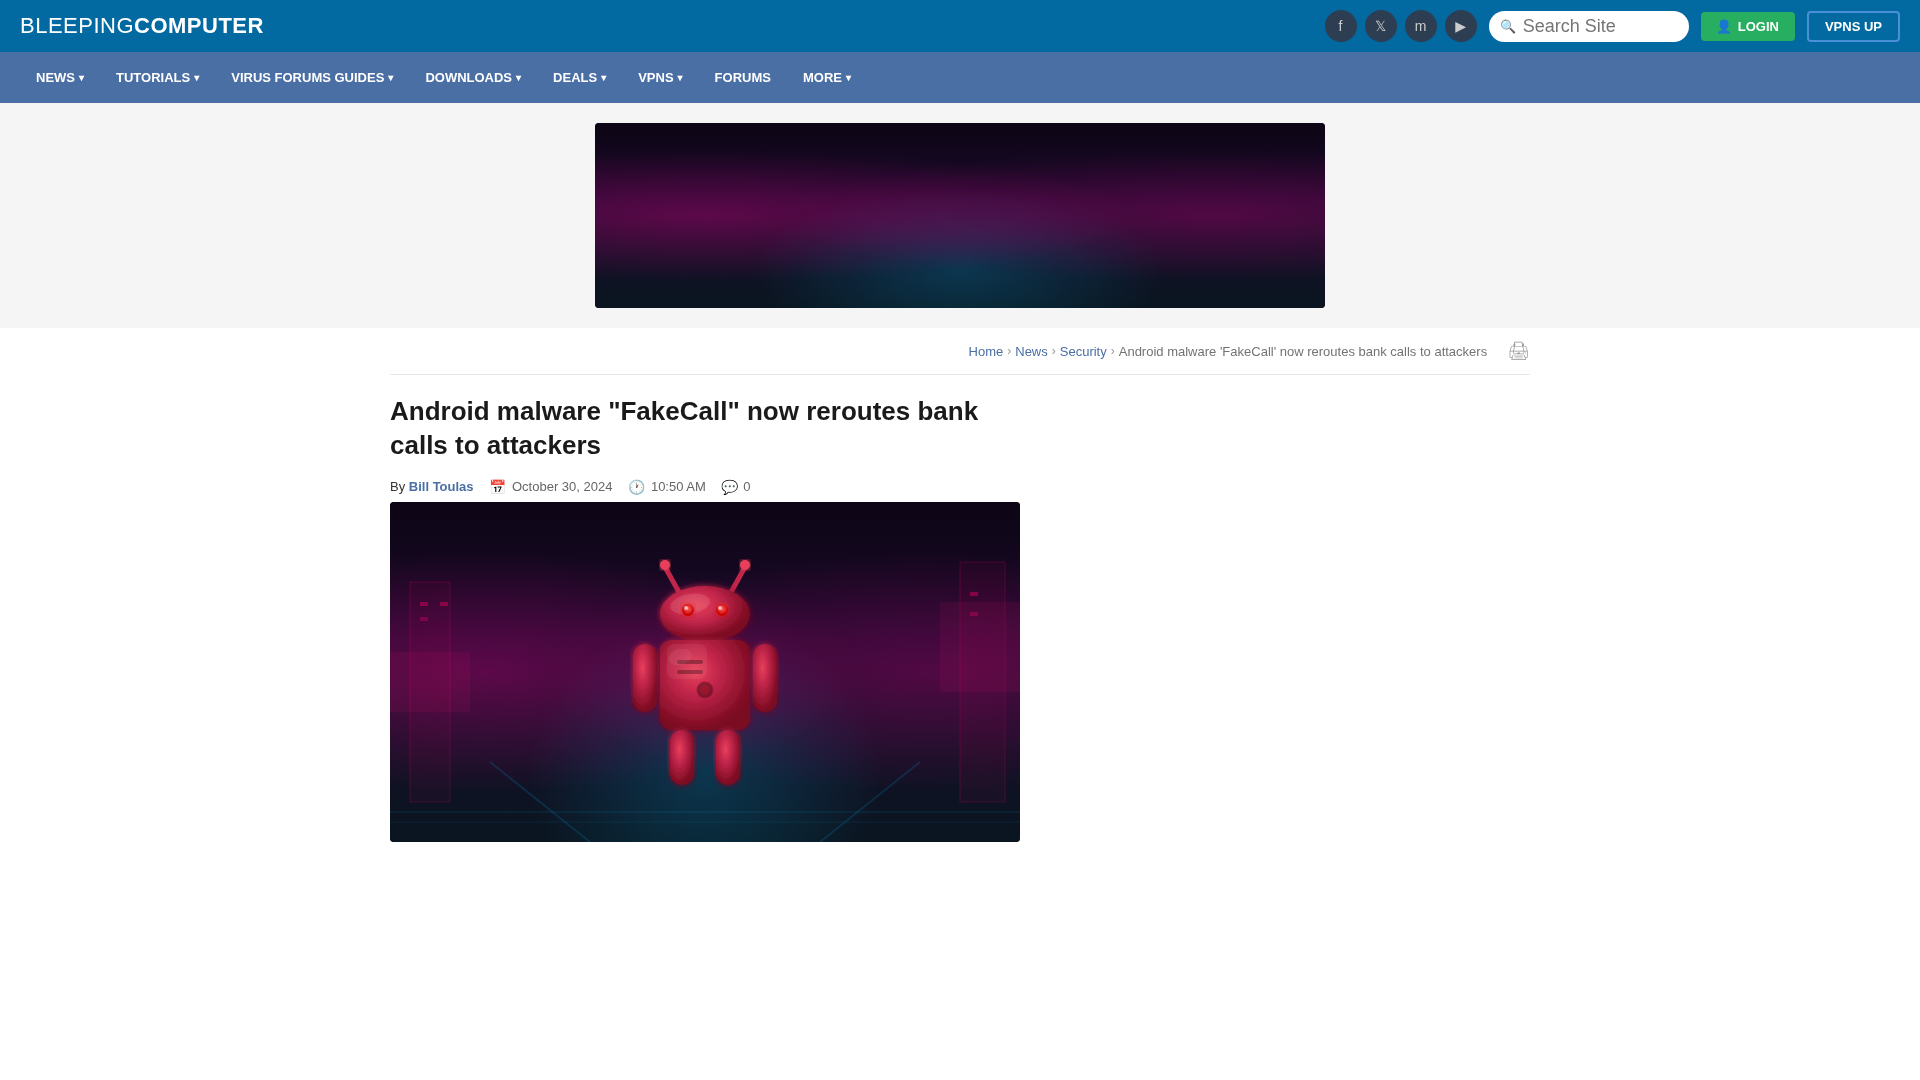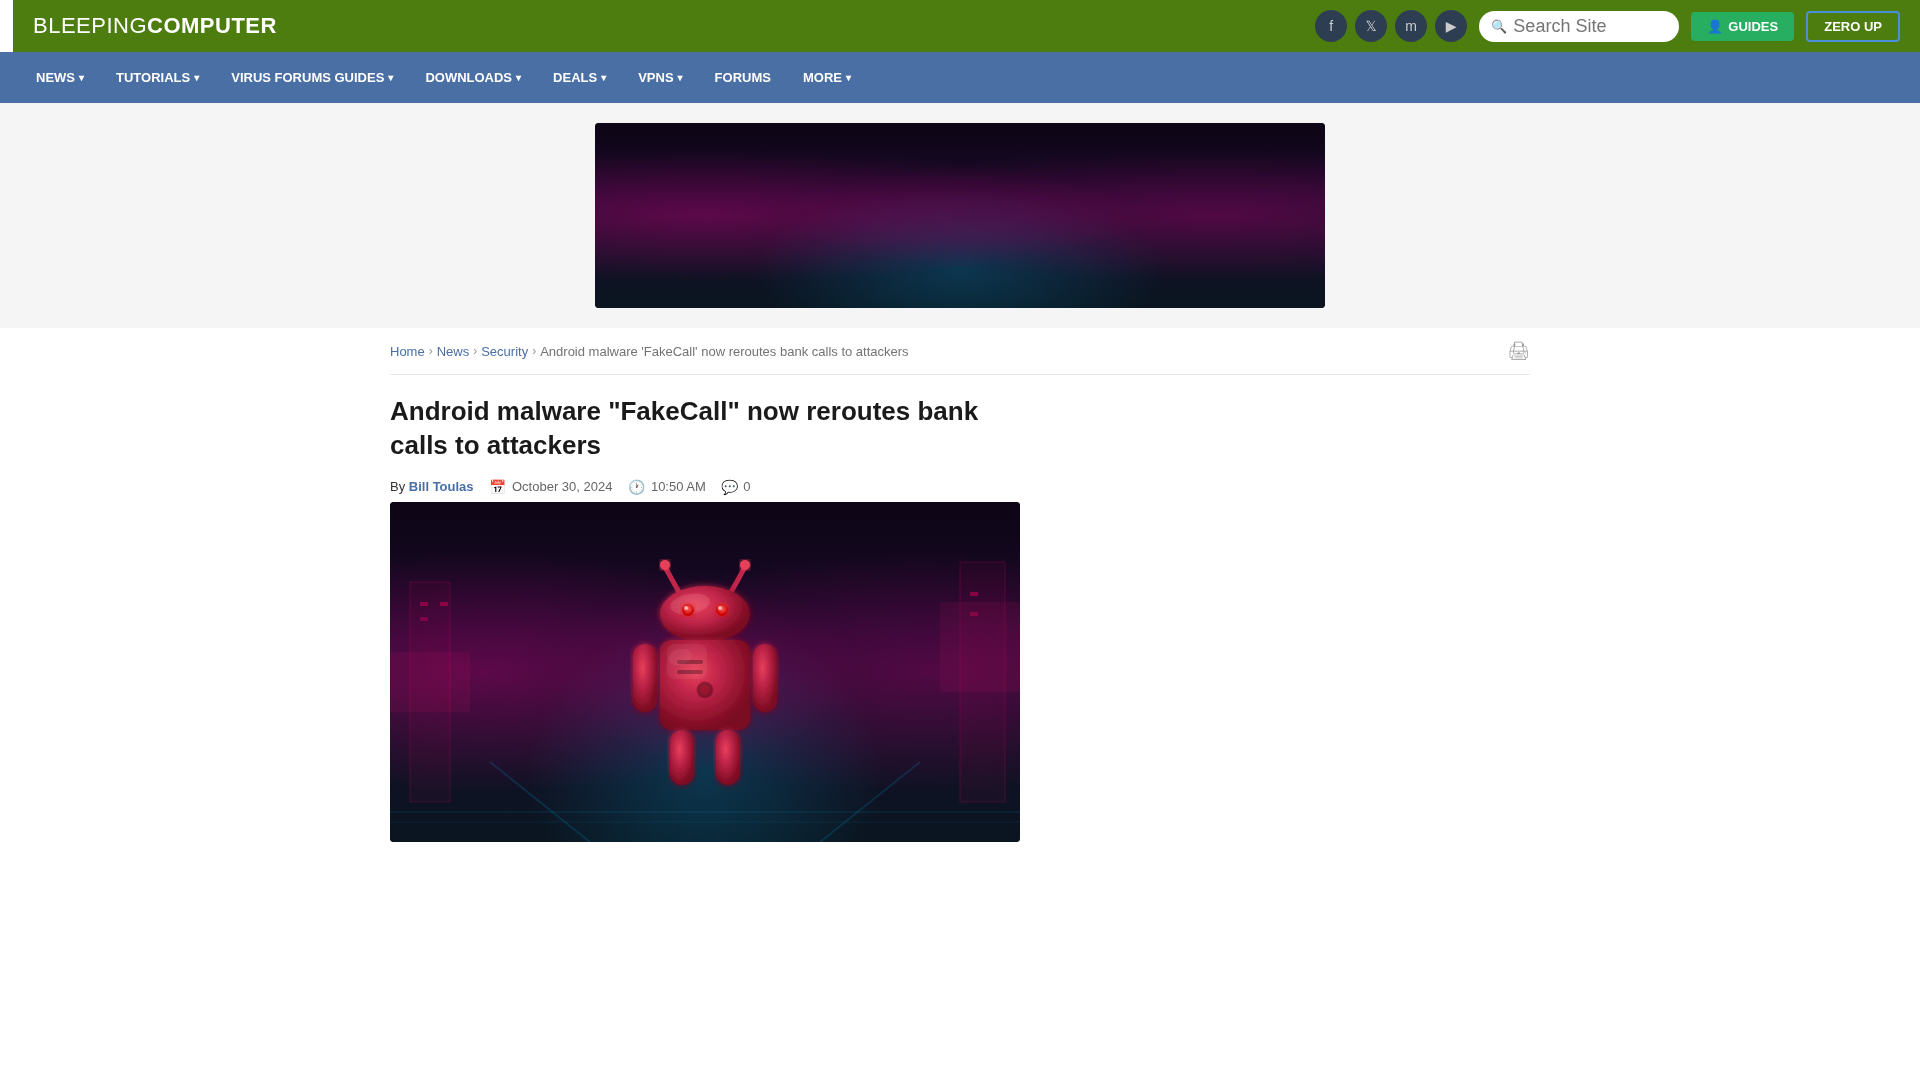--- a/index.html
+++ b/index.html
@@ -1,25 +1,24 @@
 <!DOCTYPE html>
 <html><head>
   <meta charset="utf-8">
   <style>
     * { margin: 0; padding: 0; box-sizing: border-box; }
     body { font-family: Arial, sans-serif; background: #fff; color: #333; }
 
     
     .site-header {
-      background: #4d7c0f;
+      background: #0369a1;
       padding: 10px 20px;
       display: flex;
       align-items: center;
       justify-content: space-between;
-      margin-left: 13px;
     }
     .site-logo {
       color: #fff;
       font-size: 22px;
       font-weight: 400;
       letter-spacing: 0.5px;
       text-decoration: none;
     }
     .site-logo strong { font-weight: 800; }
     .header-right {
@@ -199,21 +198,21 @@
       padding: 0 20px;
     }
     .breadcrumb {
       display: flex;
       align-items: center;
       padding: 12px 0;
       font-size: 13px;
       border-bottom: 1px solid #e8e8e8;
       gap: 20px;
       margin-bottom: 20px;
-      justify-content: space-between;
+      justify-content: flex-end;
     }
     .breadcrumb-left {
       display: flex;
       align-items: center;
       gap: 4px;
     }
     .breadcrumb a {
       color: #4a6fa5;
       text-decoration: none;
     }
@@ -324,23 +323,23 @@
       <button class="social-icon">𝕏</button>
       <button class="social-icon">m</button>
       <button class="social-icon">▶</button>
     </div>
     <div class="search-bar">
       <span class="search-icon-btn">🔍</span>
       <input type="text" placeholder="Search Site" style="">
     </div>
     <button class="btn-login">
       <span>👤</span>
-      <span>GUIDES</span>
+      <span>LOGIN</span>
     </button>
-    <button class="btn-signup">ZERO UP</button>
+    <button class="btn-signup">VPNS UP</button>
   </div>
 </header>
 
 <nav class="main-nav">
   <a class="nav-item" href="#">
     <span>NEWS</span>
     <span class="nav-dropdown-arrow">▾</span>
   </a>
   <a class="nav-item" href="#">
     <span>TUTORIALS</span>

